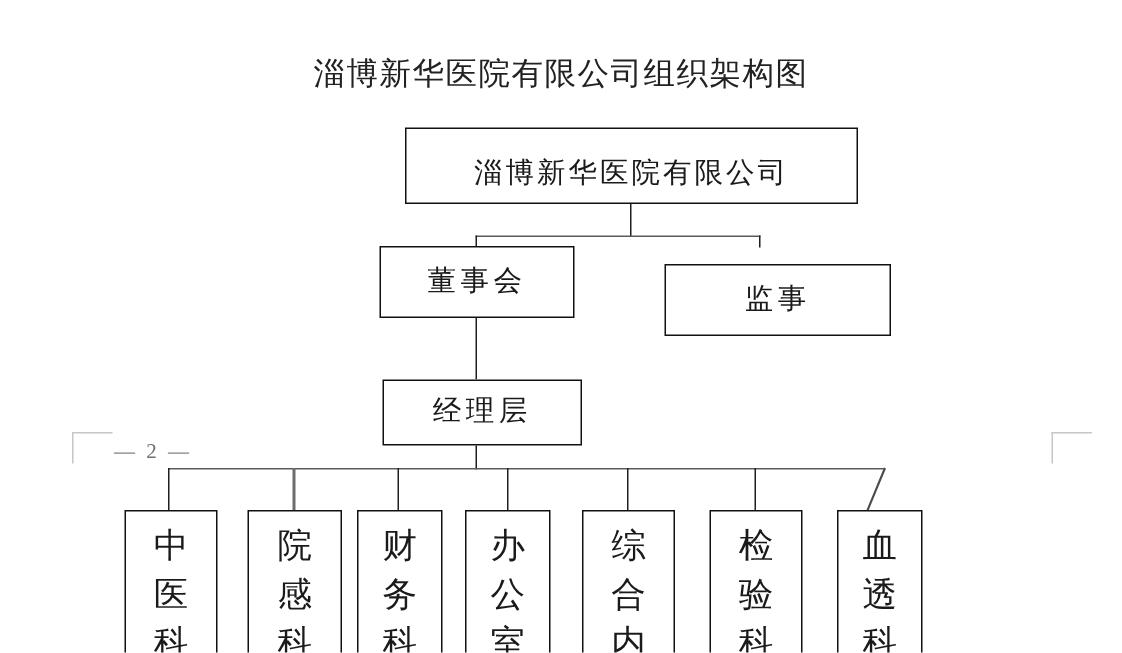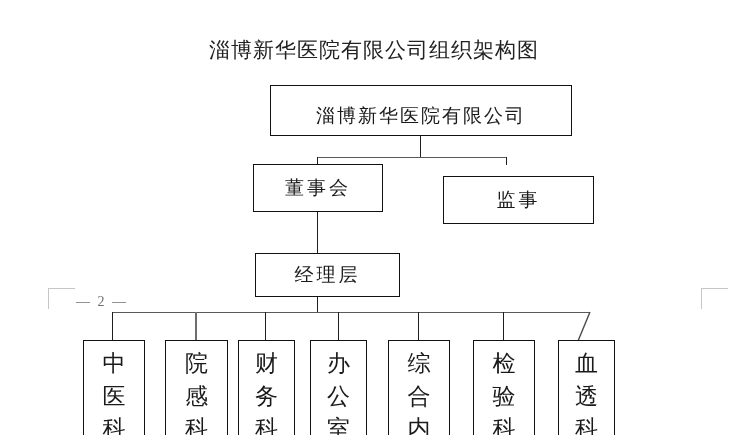--- a/index.html
+++ b/index.html
@@ -154,21 +154,21 @@
   <div class="node level-mid" style="left:253px; top:164px; width:130px; height:48px;">
     <span class="label">董事会</span>
   </div>
 
   <div class="node level-mid" style="left:443px; top:176px; width:151px; height:48px;">
     <span class="label">监事</span>
   </div>
 
   <div class="conn v dark" style="left:317px; top:212px; width:1.3px; height:41px;"></div>
 
-  <div class="node level-mgr" style="left:255px; top:253px; width:145px; height:44px;text-align:right;">
+  <div class="node level-mgr" style="left:255px; top:253px; width:133px; height:44px;text-align:right;">
     <span class="label">经理层</span>
   </div>
 
   <div class="conn v dark" style="left:317px; top:297px; width:1.3px; height:16px;"></div>
   <div class="conn h" style="left:112px; top:312px; width:478px;"></div>
 
   <div class="conn v dark" style="left:112px; top:312px; width:1.3px; height:28px;"></div>
   <div class="conn v" style="left:195px; top:312px; width:1.6px; height:44px; background:#6d6d6d;"></div>
   <div class="conn v dark" style="left:265px; top:312px; width:1.3px; height:28px;"></div>
   <div class="conn v dark" style="left:338px; top:312px; width:1.3px; height:28px;"></div>

